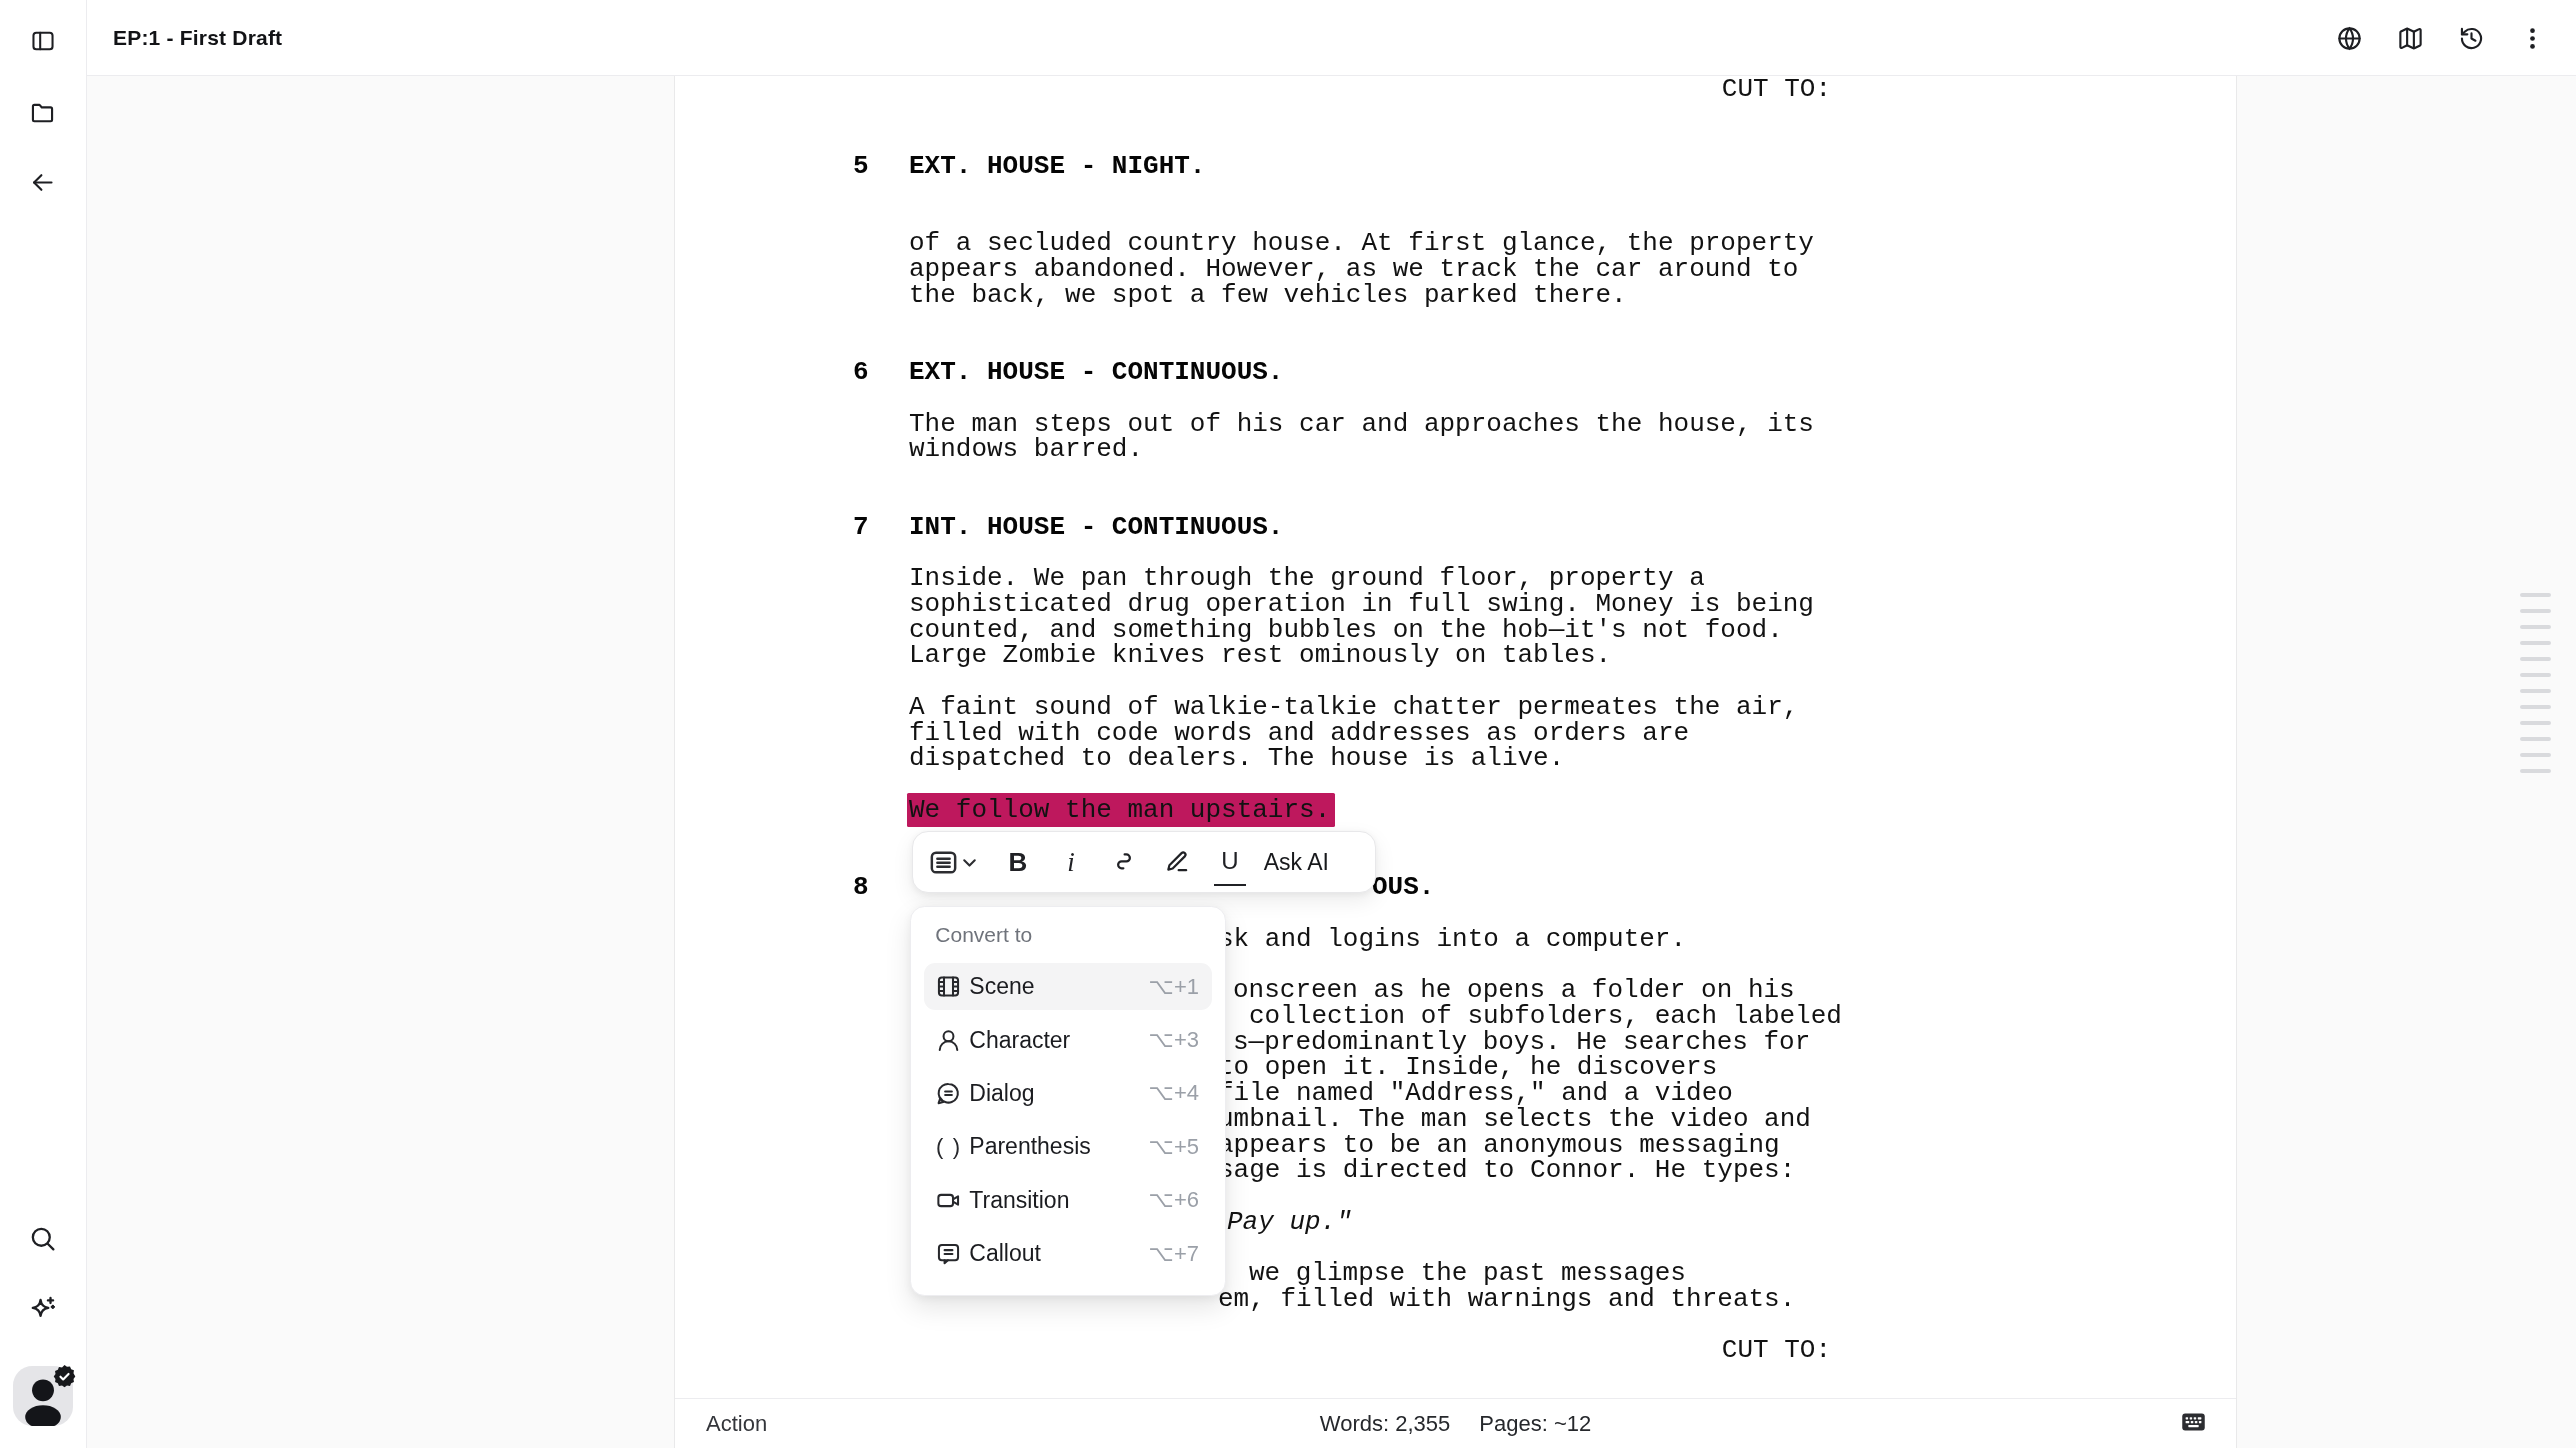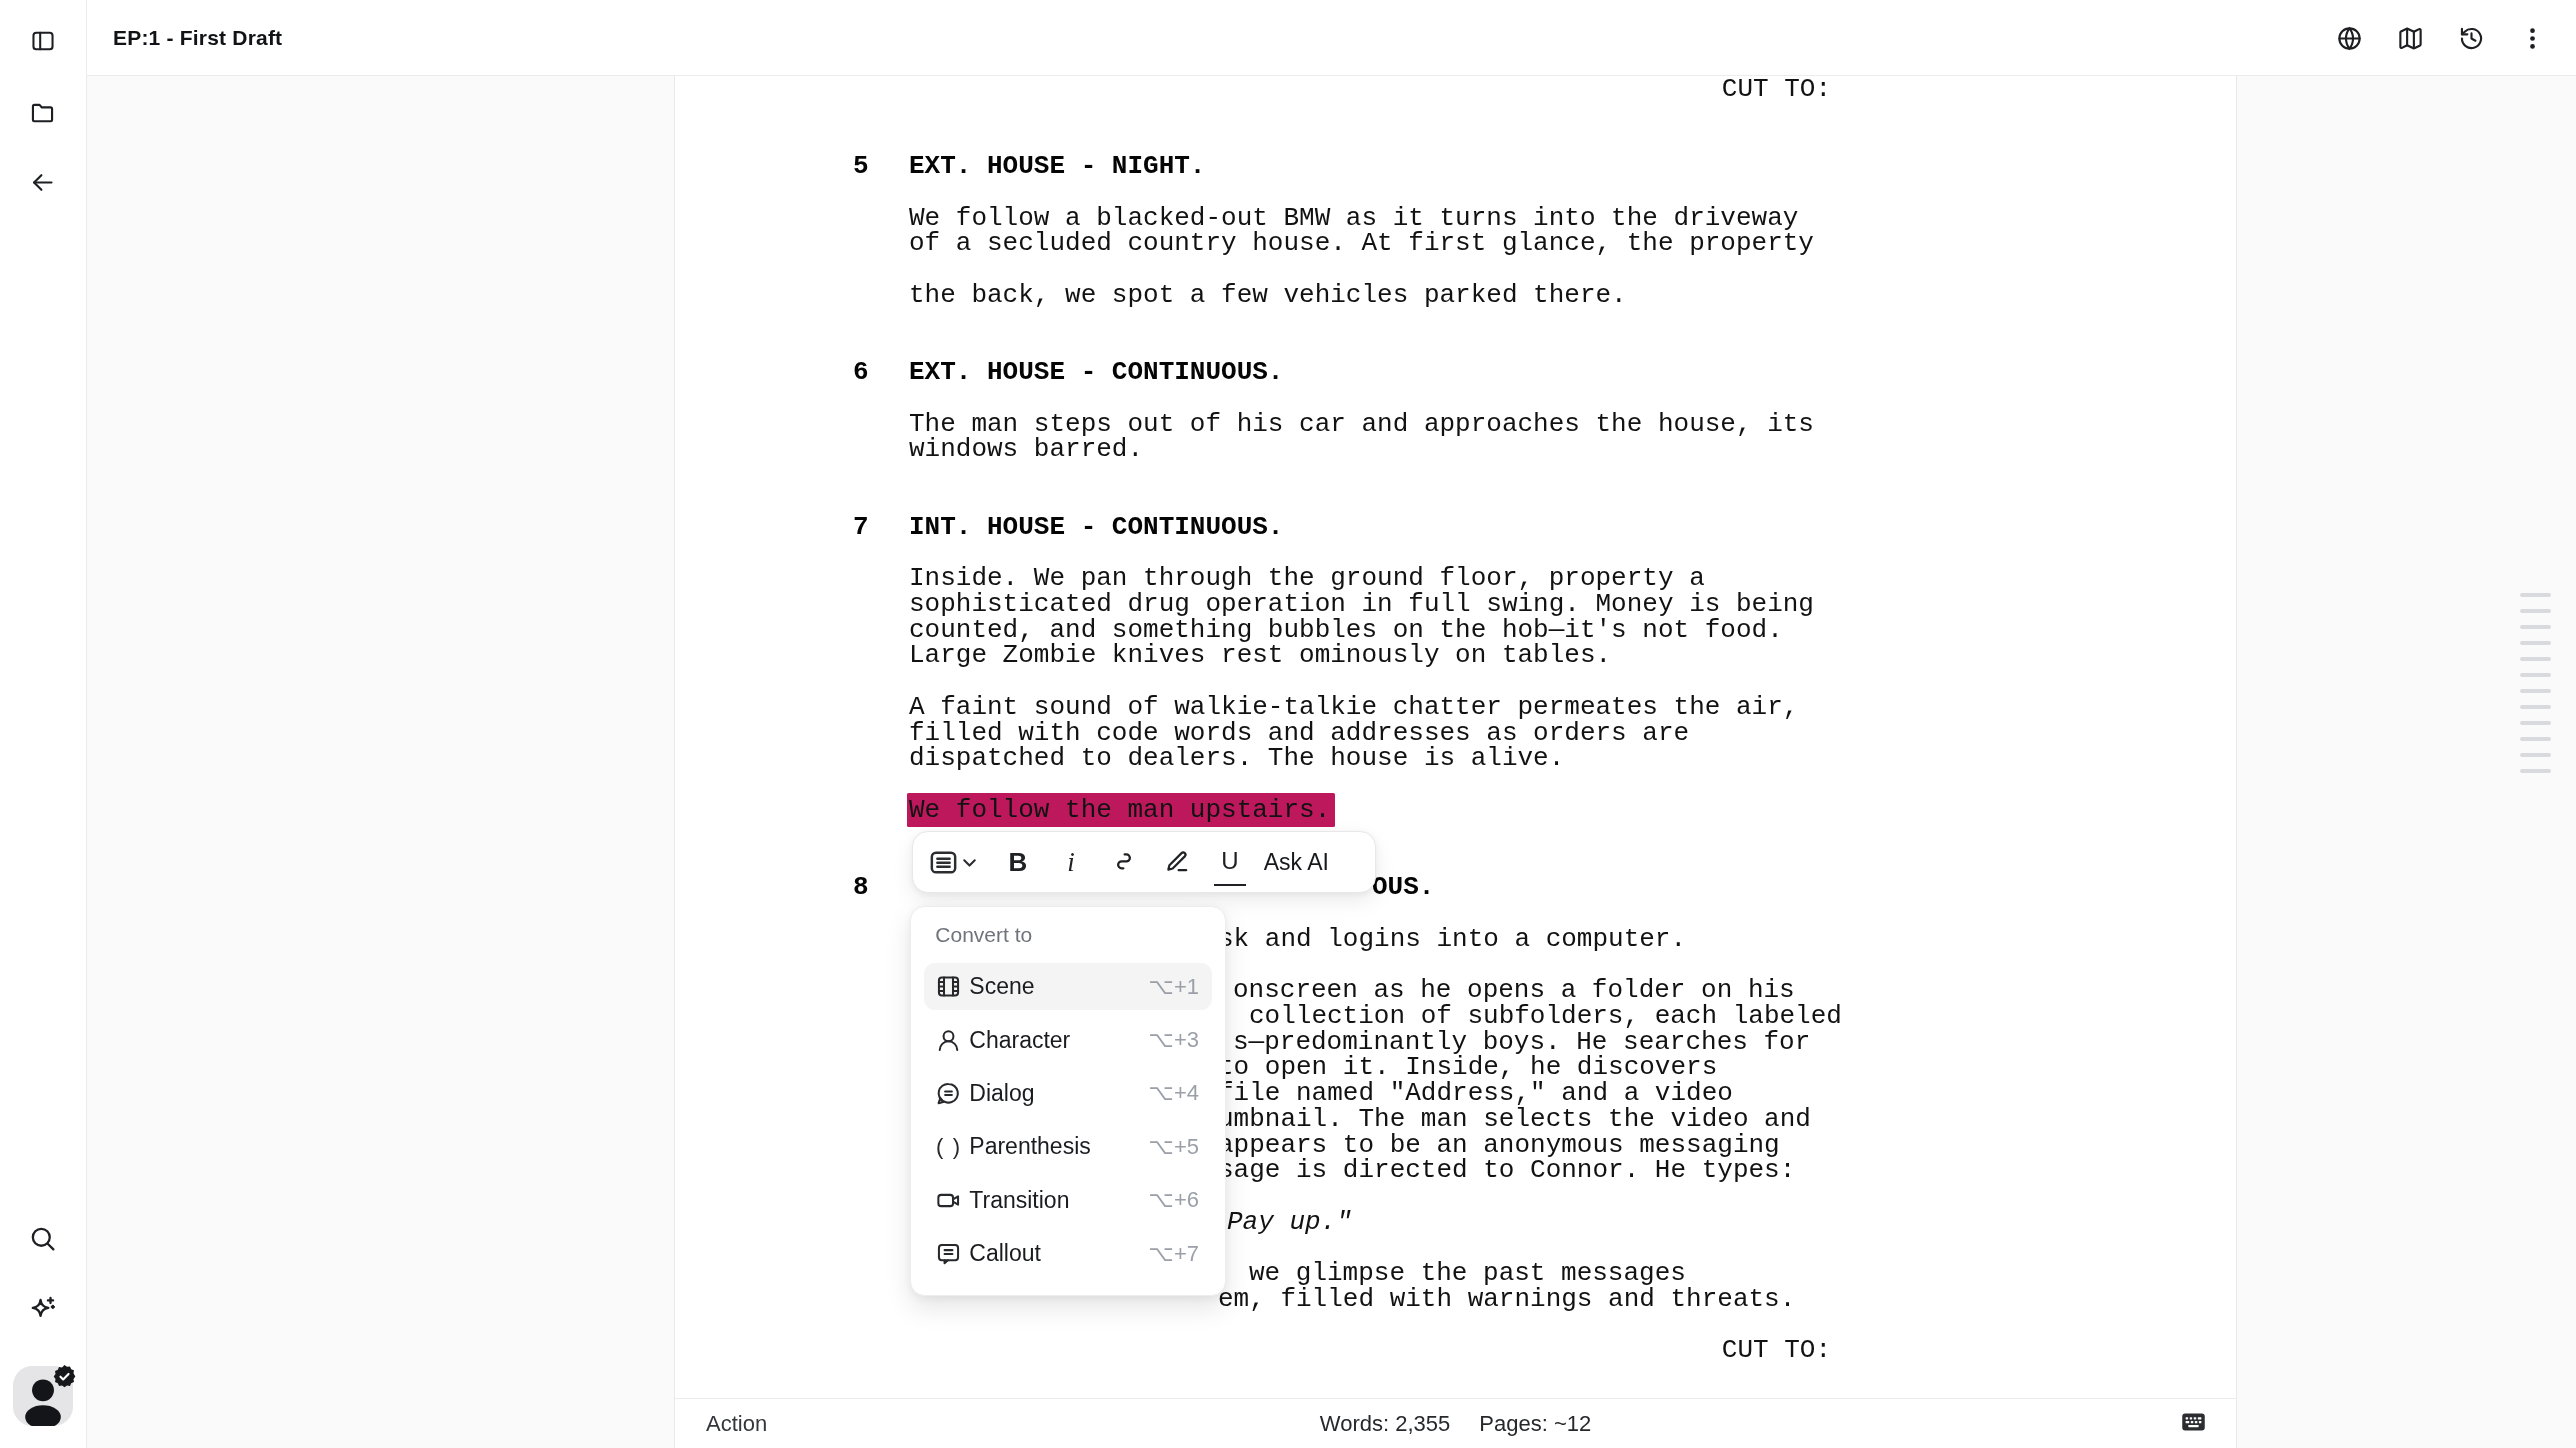--- a/index.html
+++ b/index.html
@@ -209,22 +209,22 @@
       </span>
     </button>
   </div>
 </header>
 
 <main class="page">
   <div class="script-layer" id="script-layer">
       <div class="line right" style="left: 234px; top: 0px; width: 922px;">CUT TO:</div>
       <div class="line heading" style="left: 178px; top: 77px;">5</div>
       <div class="line heading" style="left: 234px; top: 77px;">EXT. HOUSE - NIGHT.</div>
-      <div class="line" style="left: 234px; top: 129px;">We follow a blacked-out BMW as it turns into the driveway</div>
       <div class="line" style="left: 234px; top: 154px;">of a secluded country house. At first glance, the property</div>
+      <div class="line" style="left: 234px; top: 180px;">appears abandoned. However, as we track the car around to</div>
       <div class="line" style="left: 234px; top: 206px;">the back, we spot a few vehicles parked there.</div>
       <div class="line heading" style="left: 178px; top: 283px;">6</div>
       <div class="line heading" style="left: 234px; top: 283px;">EXT. HOUSE - CONTINUOUS.</div>
       <div class="line" style="left: 234px; top: 335px;">The man steps out of his car and approaches the house, its</div>
       <div class="line" style="left: 234px; top: 360px;">windows barred.</div>
       <div class="line heading" style="left: 178px; top: 438px;">7</div>
       <div class="line heading" style="left: 234px; top: 438px;">INT. HOUSE - CONTINUOUS.</div>
       <div class="line" style="left: 234px; top: 489px;">Inside. We pan through the ground floor, property a</div>
       <div class="line" style="left: 234px; top: 515px;">sophisticated drug operation in full swing. Money is being</div>
       <div class="line" style="left: 234px; top: 541px;">counted, and something bubbles on the hob—it's not food.</div>

